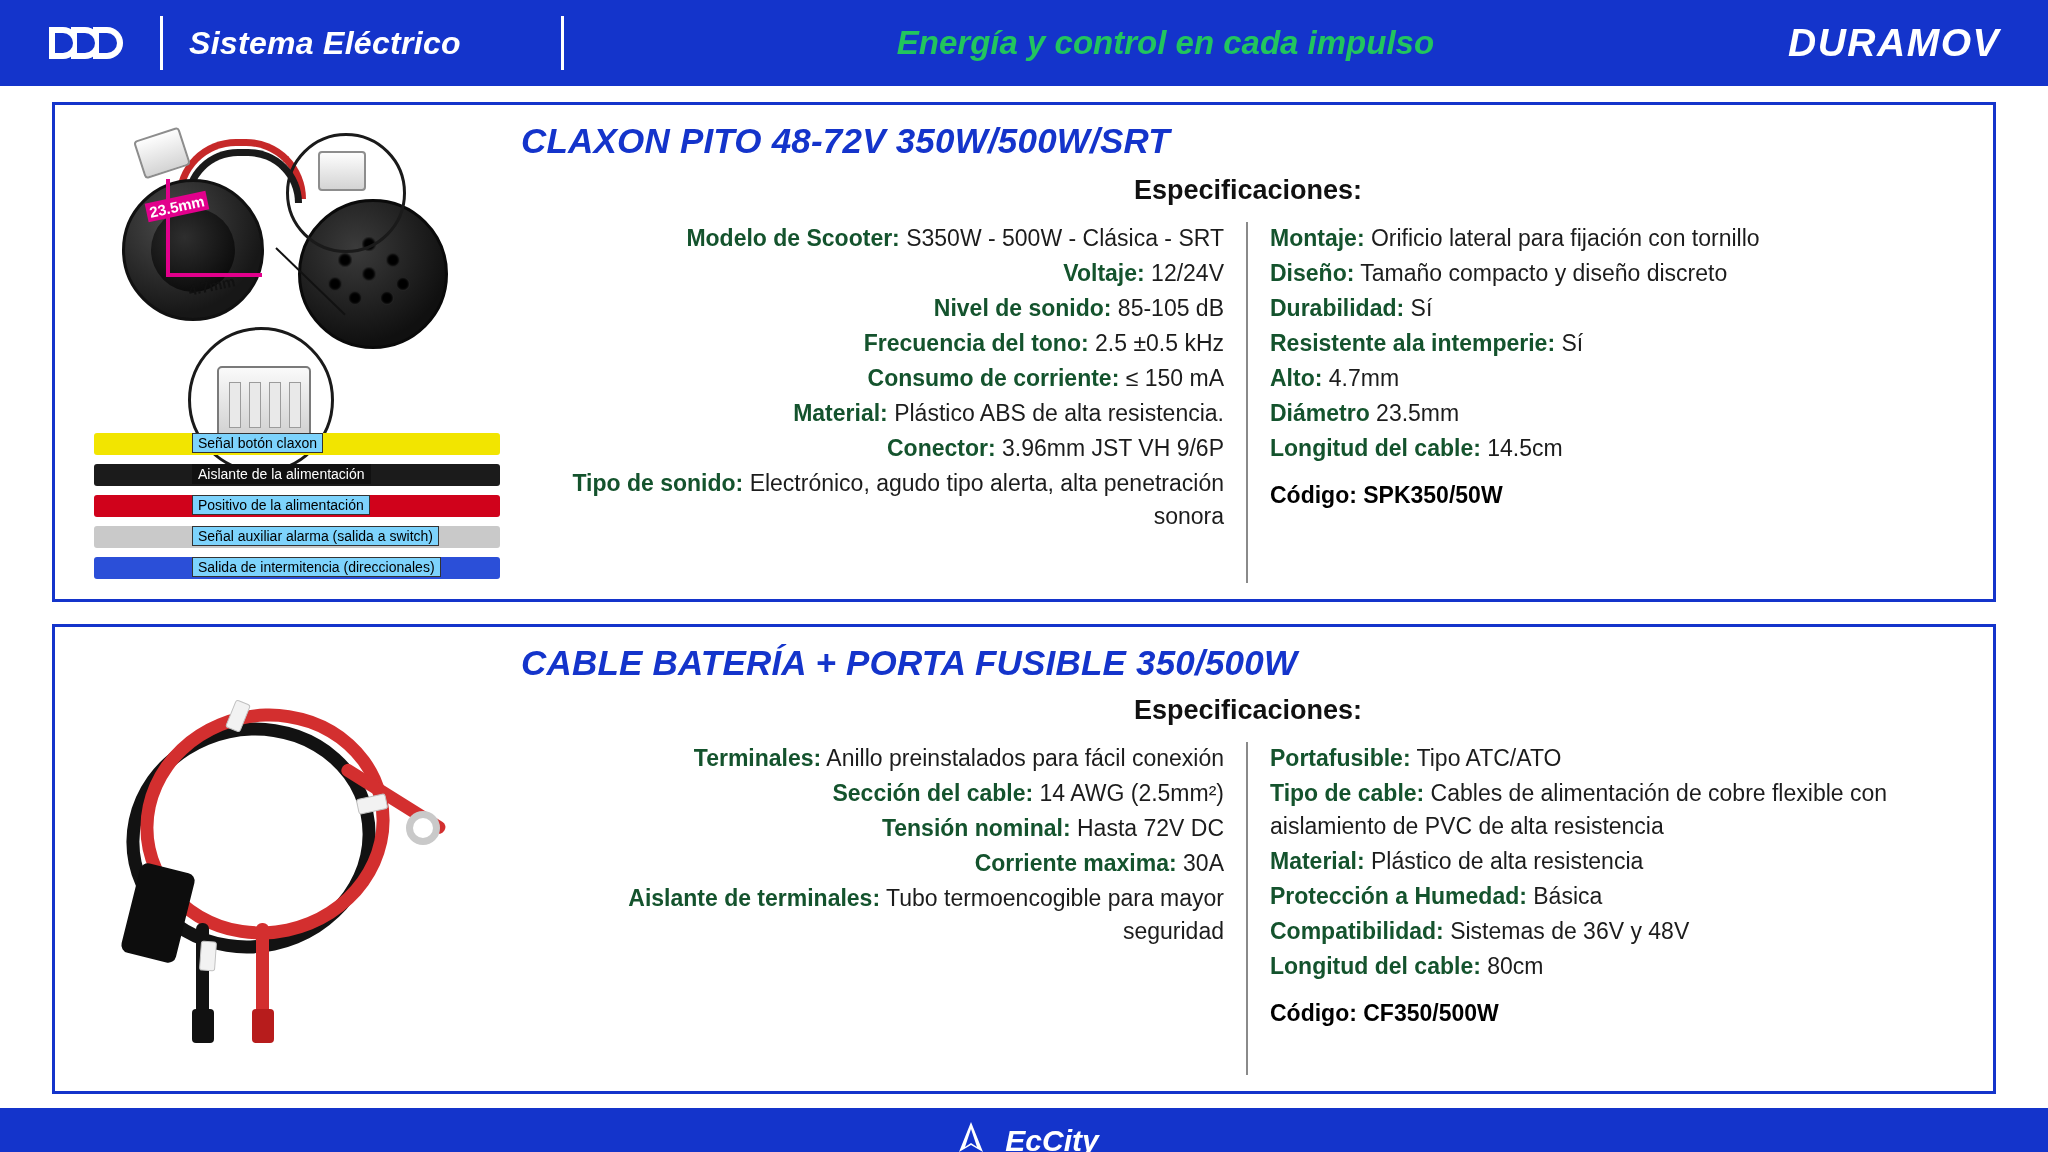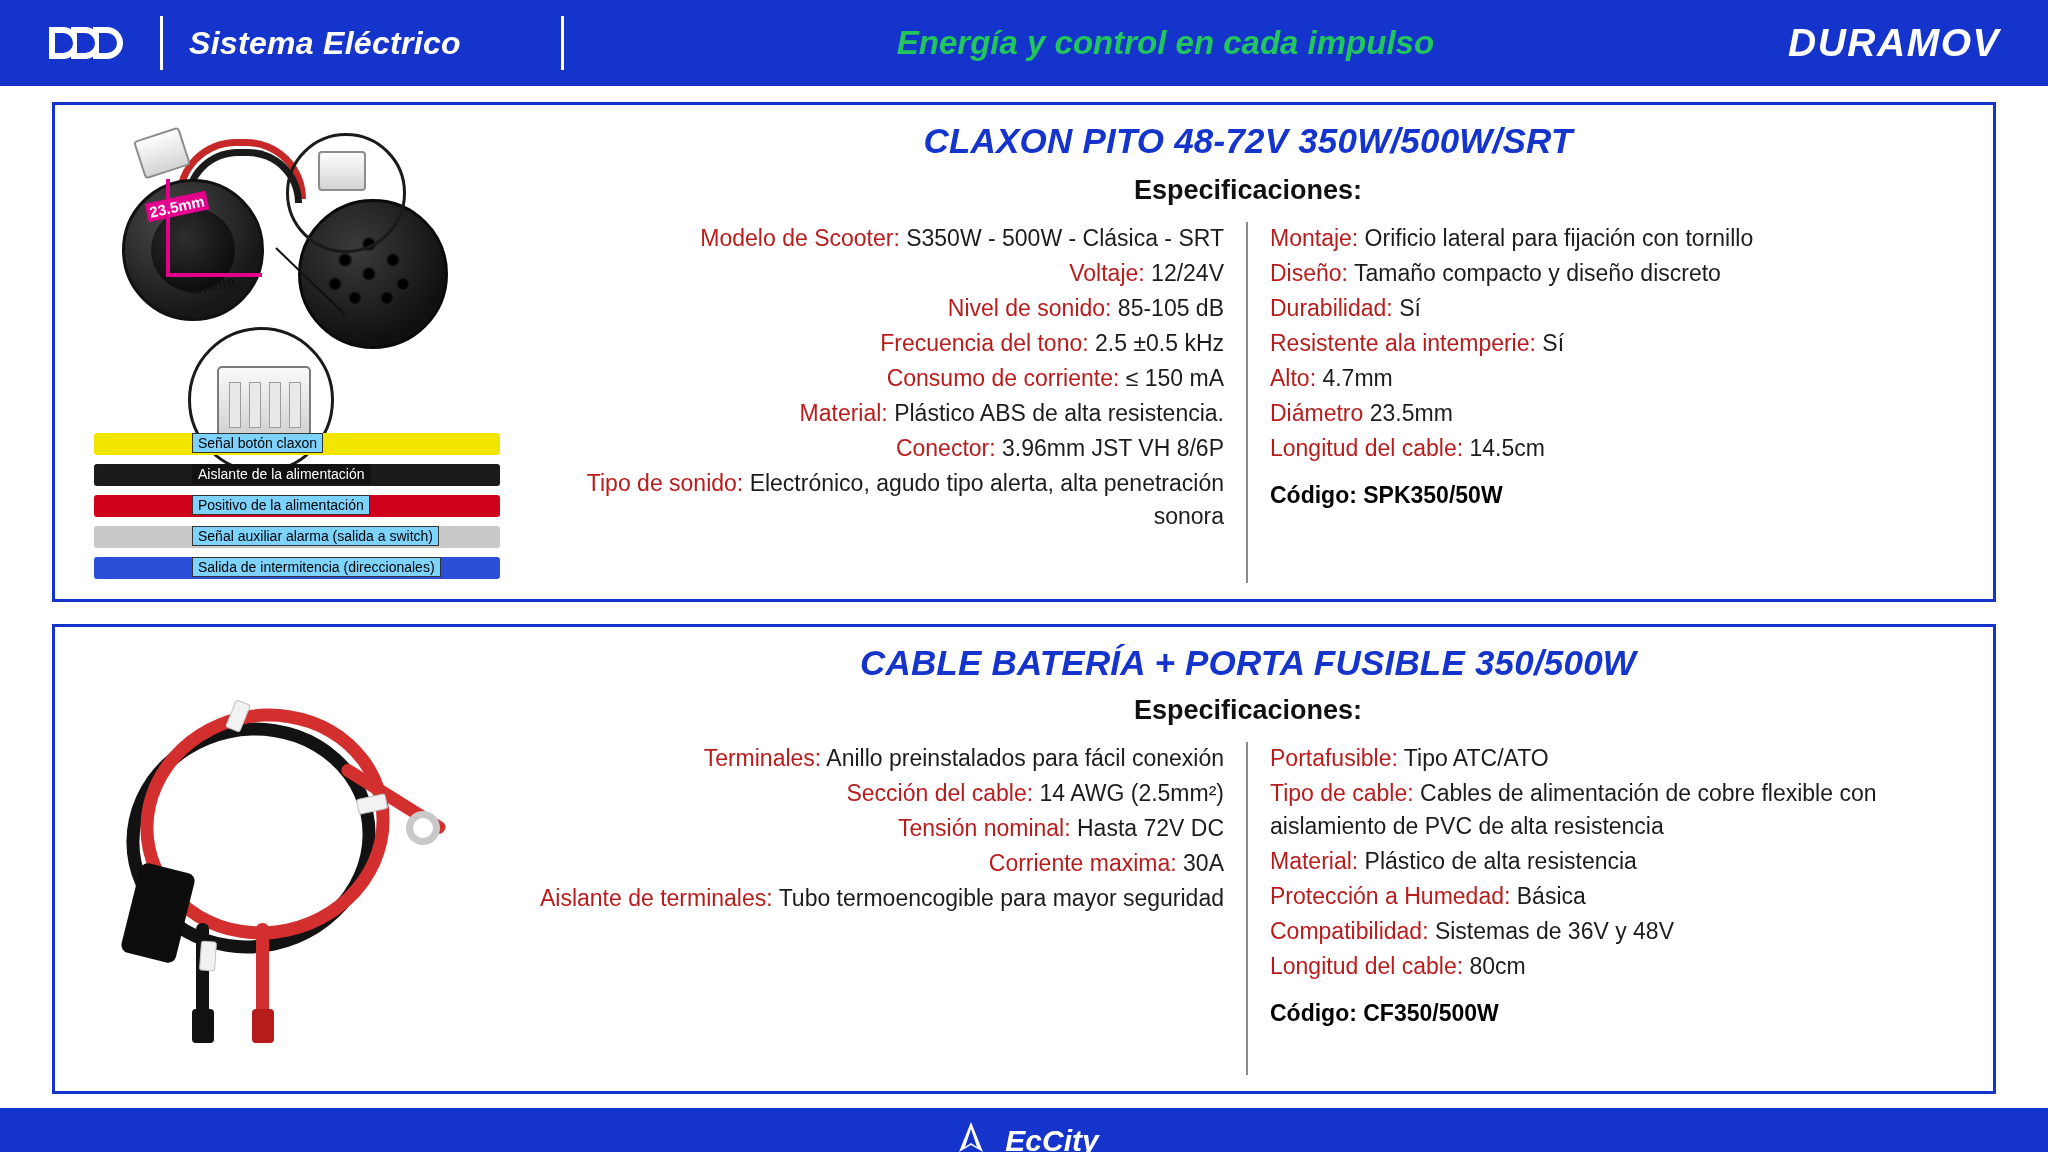--- a/index.html
+++ b/index.html
@@ -103,21 +103,21 @@
     flex: 1 1 auto;
     display: flex;
     flex-direction: column;
     padding-left: 6px;
   }
   .card-title {
     color: #1434CB;
     font-size: 35px;
     font-weight: bold;
     font-style: italic;
-    text-align: center;
+    text-align: left;
     letter-spacing: 0.2px;
     margin-bottom: 14px;
   }
   .card-b .card-title { margin-bottom: 12px; font-style: italic; }
   .spec-heading {
     color: #111111;
     font-size: 27px;
     font-weight: bold;
     text-align: center;
     margin-bottom: 16px;
@@ -136,21 +136,21 @@
     width: 50%;
     padding-left: 22px;
     text-align: left;
   }
   .spec {
     font-size: 23px;
     line-height: 33px;
     color: #1c1c1c;
     margin-bottom: 2px;
   }
-  .spec b { font-weight: normal; color: #b91c1c; }
+  .spec b { font-weight: bold; color: #14532d; }
   .code-line {
     font-size: 23px;
     line-height: 33px;
     font-weight: bold;
     color: #000000;
     margin-top: 14px;
   }
 
   
   .footer {
@@ -508,21 +508,21 @@
         <div class="card-title">CLAXON PITO 48-72V 350W/500W/SRT</div>
         <div class="spec-heading">Especificaciones:</div>
         <div class="cols">
           <div class="col-left">
             <div class="spec"><b>Modelo de Scooter:</b> <span>S350W - 500W - Clásica - SRT</span></div>
             <div class="spec"><b>Voltaje:</b> <span>12/24V</span></div>
             <div class="spec"><b>Nivel de sonido:</b> <span>85-105 dB</span></div>
             <div class="spec"><b>Frecuencia del tono:</b> <span>2.5 ±0.5 kHz</span></div>
             <div class="spec"><b>Consumo de corriente:</b> <span>≤ 150 mA</span></div>
             <div class="spec"><b>Material:</b> <span>Plástico ABS de alta resistencia.</span></div>
-            <div class="spec"><b>Conector:</b> <span>3.96mm JST VH 8/6P</span></div>
+            <div class="spec"><b>Conector:</b> <span>3.96mm JST VH 9/6P</span></div>
             <div class="spec"><b>Tipo de sonido:</b> <span>Electrónico, agudo tipo alerta, alta penetración sonora</span></div>
           </div>
           <div class="col-right">
             <div class="spec"><b>Montaje:</b> <span>Orificio lateral para fijación con tornillo</span></div>
             <div class="spec"><b>Diseño:</b> <span>Tamaño compacto y diseño discreto</span></div>
             <div class="spec"><b>Durabilidad:</b> <span>Sí</span></div>
             <div class="spec"><b>Resistente ala intemperie:</b> <span>Sí</span></div>
             <div class="spec"><b>Alto:</b> <span>4.7mm</span></div>
             <div class="spec"><b>Diámetro</b> <span>23.5mm</span></div>
             <div class="spec"><b>Longitud del cable:</b> <span>14.5cm</span></div>

